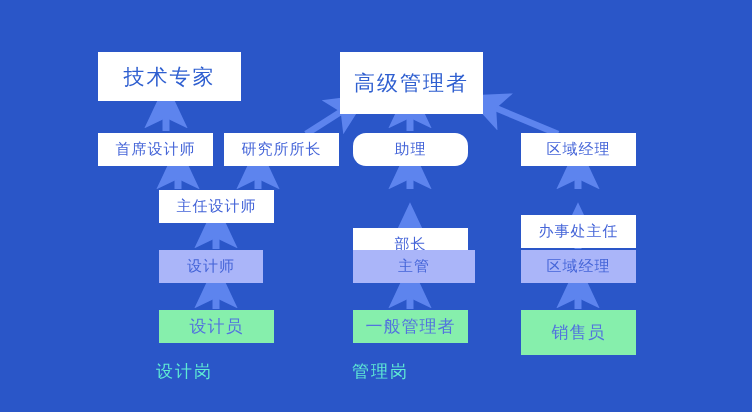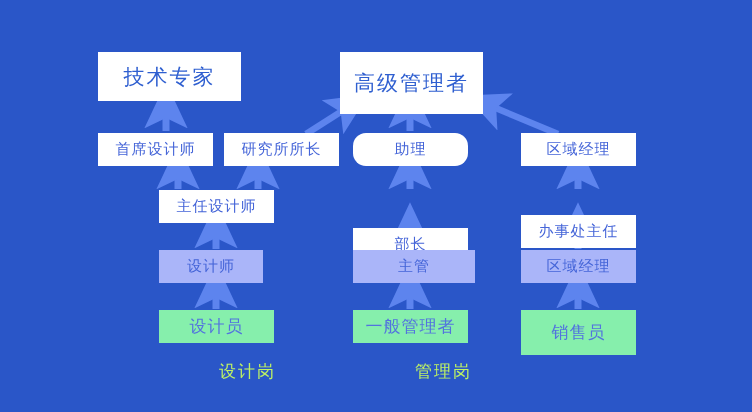--- a/index.html
+++ b/index.html
@@ -58,24 +58,24 @@
     font-size: 15px;
   }
   
   .lvl-5 {
     background: #86efac;
     color: #5273de;
     font-size: 17px;
   }
   .col-label {
     position: absolute;
-    color: #bef264;
+    color: #5eead4;
     font-size: 17px;
     letter-spacing: 2px;
-    text-align: right;
+    text-align: left;
     white-space: nowrap;
     z-index: 3;
   }
   svg.arrows {
     position: absolute;
     left: 0;
     top: 0;
     width: 752px;
     height: 412px;
     z-index: 1;

